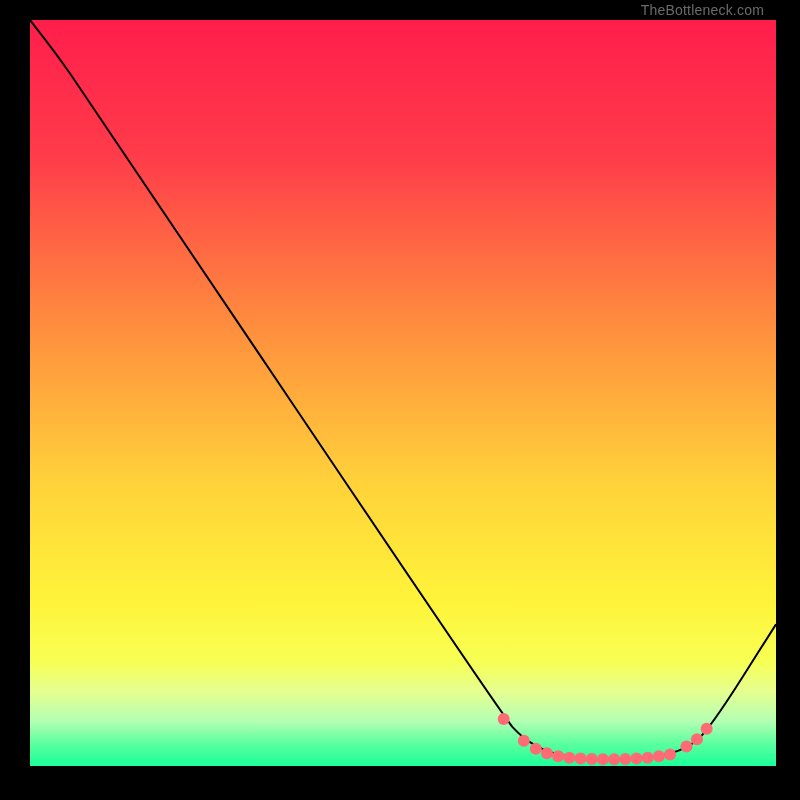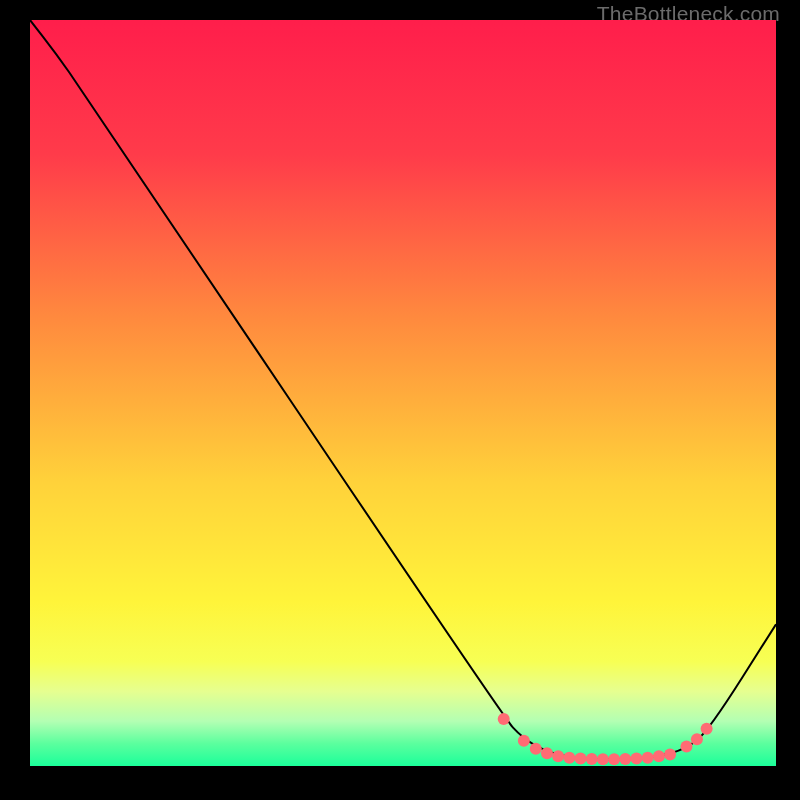--- a/index.html
+++ b/index.html
@@ -21,24 +21,24 @@
   }
   .plot {
     position: absolute;
     left: 0;
     top: 0;
     width: 746px;
     height: 746px;
   }
   .watermark {
     position: absolute;
-    right: 20px;
+    right: 36px;
     top: 2px;
     color: #6b6b6b;
-    font-size: 21px;
+    font-size: 14px;
     font-weight: 500;
     letter-spacing: 0.2px;
   }
   svg { display: block; }
 </style>
 </head>
 <body>
 
 <div class="watermark">TheBottleneck.com</div>
 

